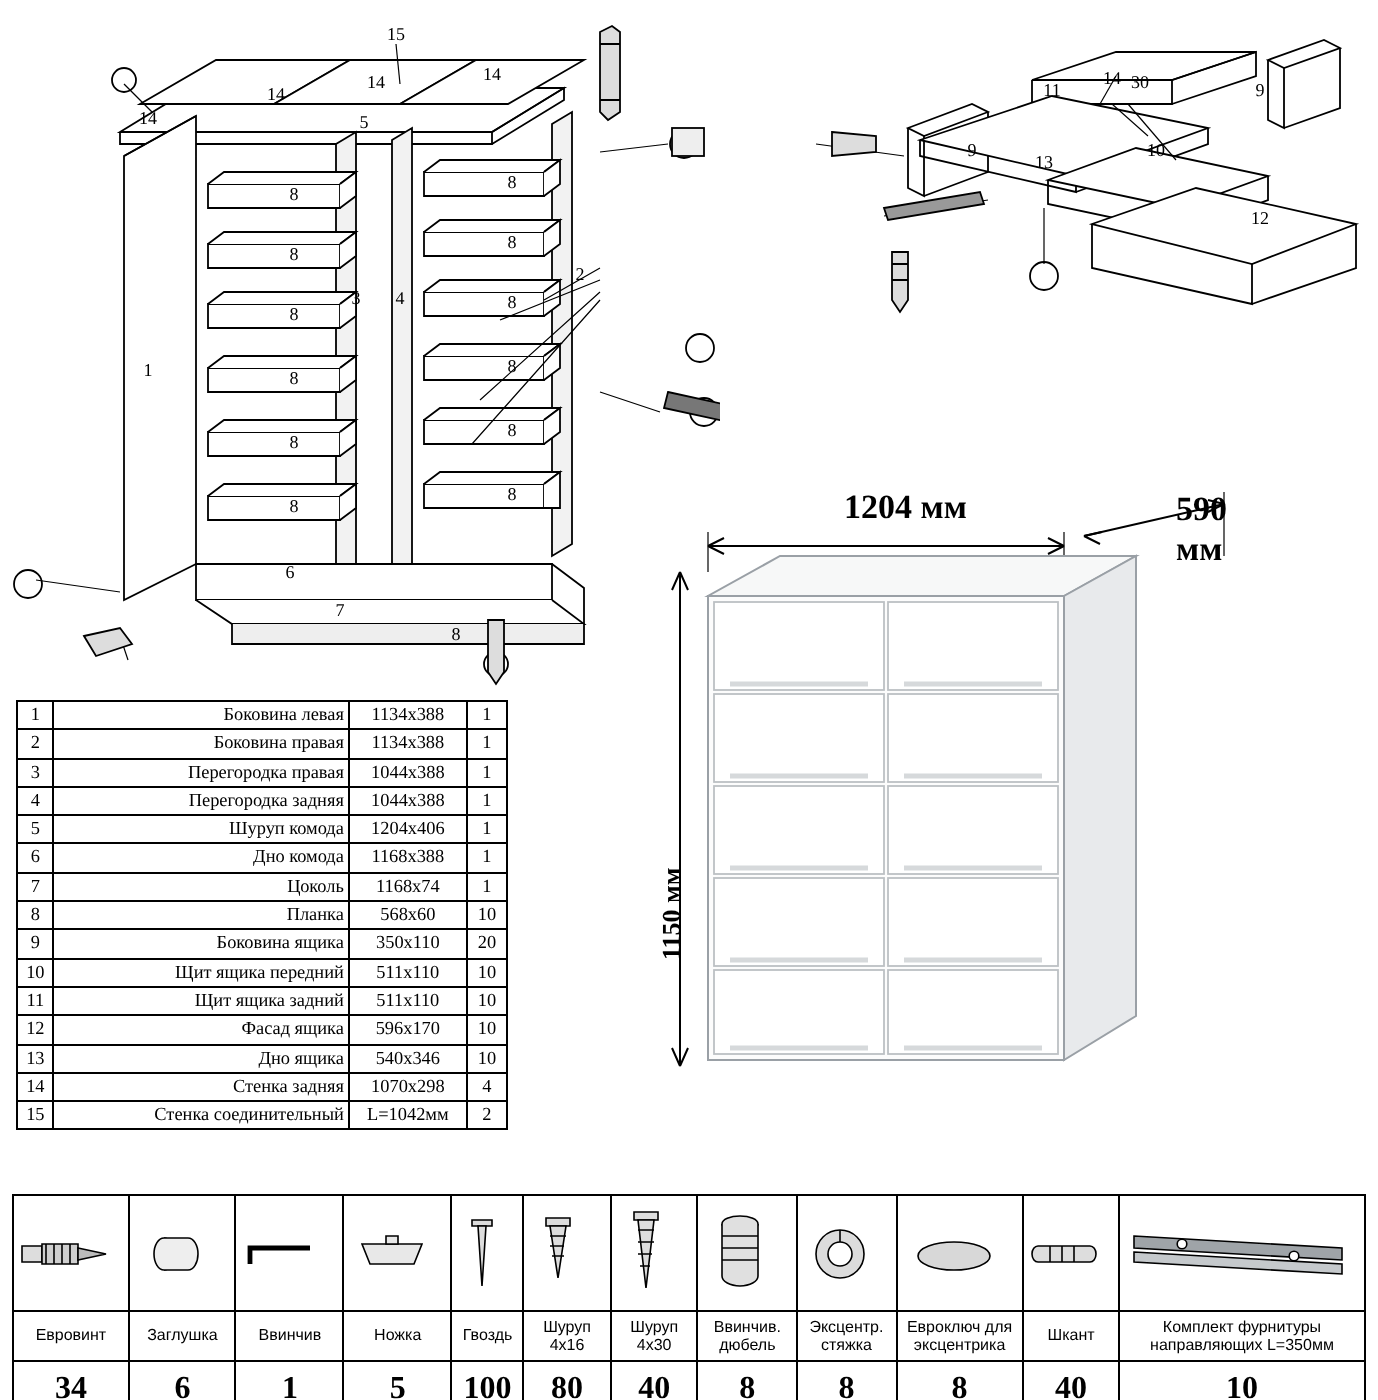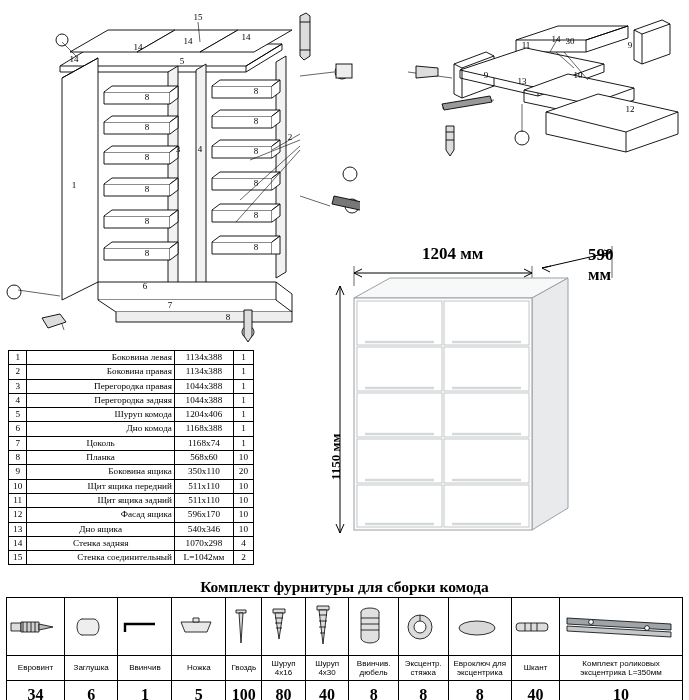--- a/index.html
+++ b/index.html
@@ -8,21 +8,21 @@
   svg{display:block;}
   .abs{position:absolute;}
 
   
   .parts{position:absolute;left:8px;top:350px;width:246px;border-collapse:collapse;font-size:9.2px;}
   .parts td{border:1px solid #000;padding:0 2px;height:13.3px;line-height:13.3px;white-space:nowrap;}
   .parts td.num{width:14px;text-align:center;}
   .parts td.nm{width:150px;text-align:right;}
   .parts td.dim{width:56px;text-align:center;margin-top:28px;}
   .parts td.qty{width:16px;text-align:center;}
-  .parts td.nm.ind{text-align:center;}
+  .parts td.nm.ind{text-align:right;}
 
   
   .dimtitle{font-weight:bold;font-size:17px;}
   .vdim{transform:rotate(-90deg);transform-origin:left top;font-weight:bold;font-size:13px;}
 
   
   .hwtitle{position:absolute;left:0;top:578px;width:689px;text-align:center;font-size:15.5px;font-weight:bold;}
 
   
   .hw{position:absolute;left:6px;top:597px;width:677px;border-collapse:collapse;}
@@ -363,21 +363,20 @@
         <path d="M132 286 L201 286"></path>
     </g>
   </svg>
 
   <div class="abs dimtitle" style="left:422px;top:244px;">1204 мм</div>
   <div class="abs dimtitle" style="left:588px;top:245px;">590 мм</div>
   <div class="abs" style="left:328px;top:480px;">
       <div class="vdim">1150 мм</div>
     </div>
 
-  <div class="hwtitle">Комплект фурнитуры для сборки комода</div>
 
   <table class="hw">
     <tbody>
         <tr class="icons">
       <td style="width:56px">
         <svg width="50" height="26">
               <g stroke="#000" fill="#ddd" stroke-width="0.8">
           <path d="M3 9 h10 v8 h-10 z"></path>
                 <path d="M13 8 l18 0 l0 10 l-18 0 z" fill="#cfcfcf"></path>
           <path d="M31 10 l14 3 l0 0 l-14 3 z" fill="#bbb"></path>
@@ -483,21 +482,21 @@
       <td>Заглушка</td>
       <td>Ввинчив</td>
       <td>Ножка</td>
       <td>Гвоздь</td>
       <td>Шуруп 4х16</td>
       <td>Шуруп 4х30</td>
       <td>Ввинчив. дюбель</td>
       <td>Эксцентр. стяжка</td>
       <td>Евроключ для эксцентрика</td>
       <td>Шкант</td>
-      <td>Комплект роликовых эксцентрика L=350мм</td>
+      <td>Комплект фурнитуры направляющих L=350мм</td>
     </tr>
     <tr class="counts">
       <td>34</td>
       <td>6</td>
       <td>1</td>
       <td>5</td>
       <td>100</td>
       <td>80</td>
       <td>40</td>
       <td>8</td>

